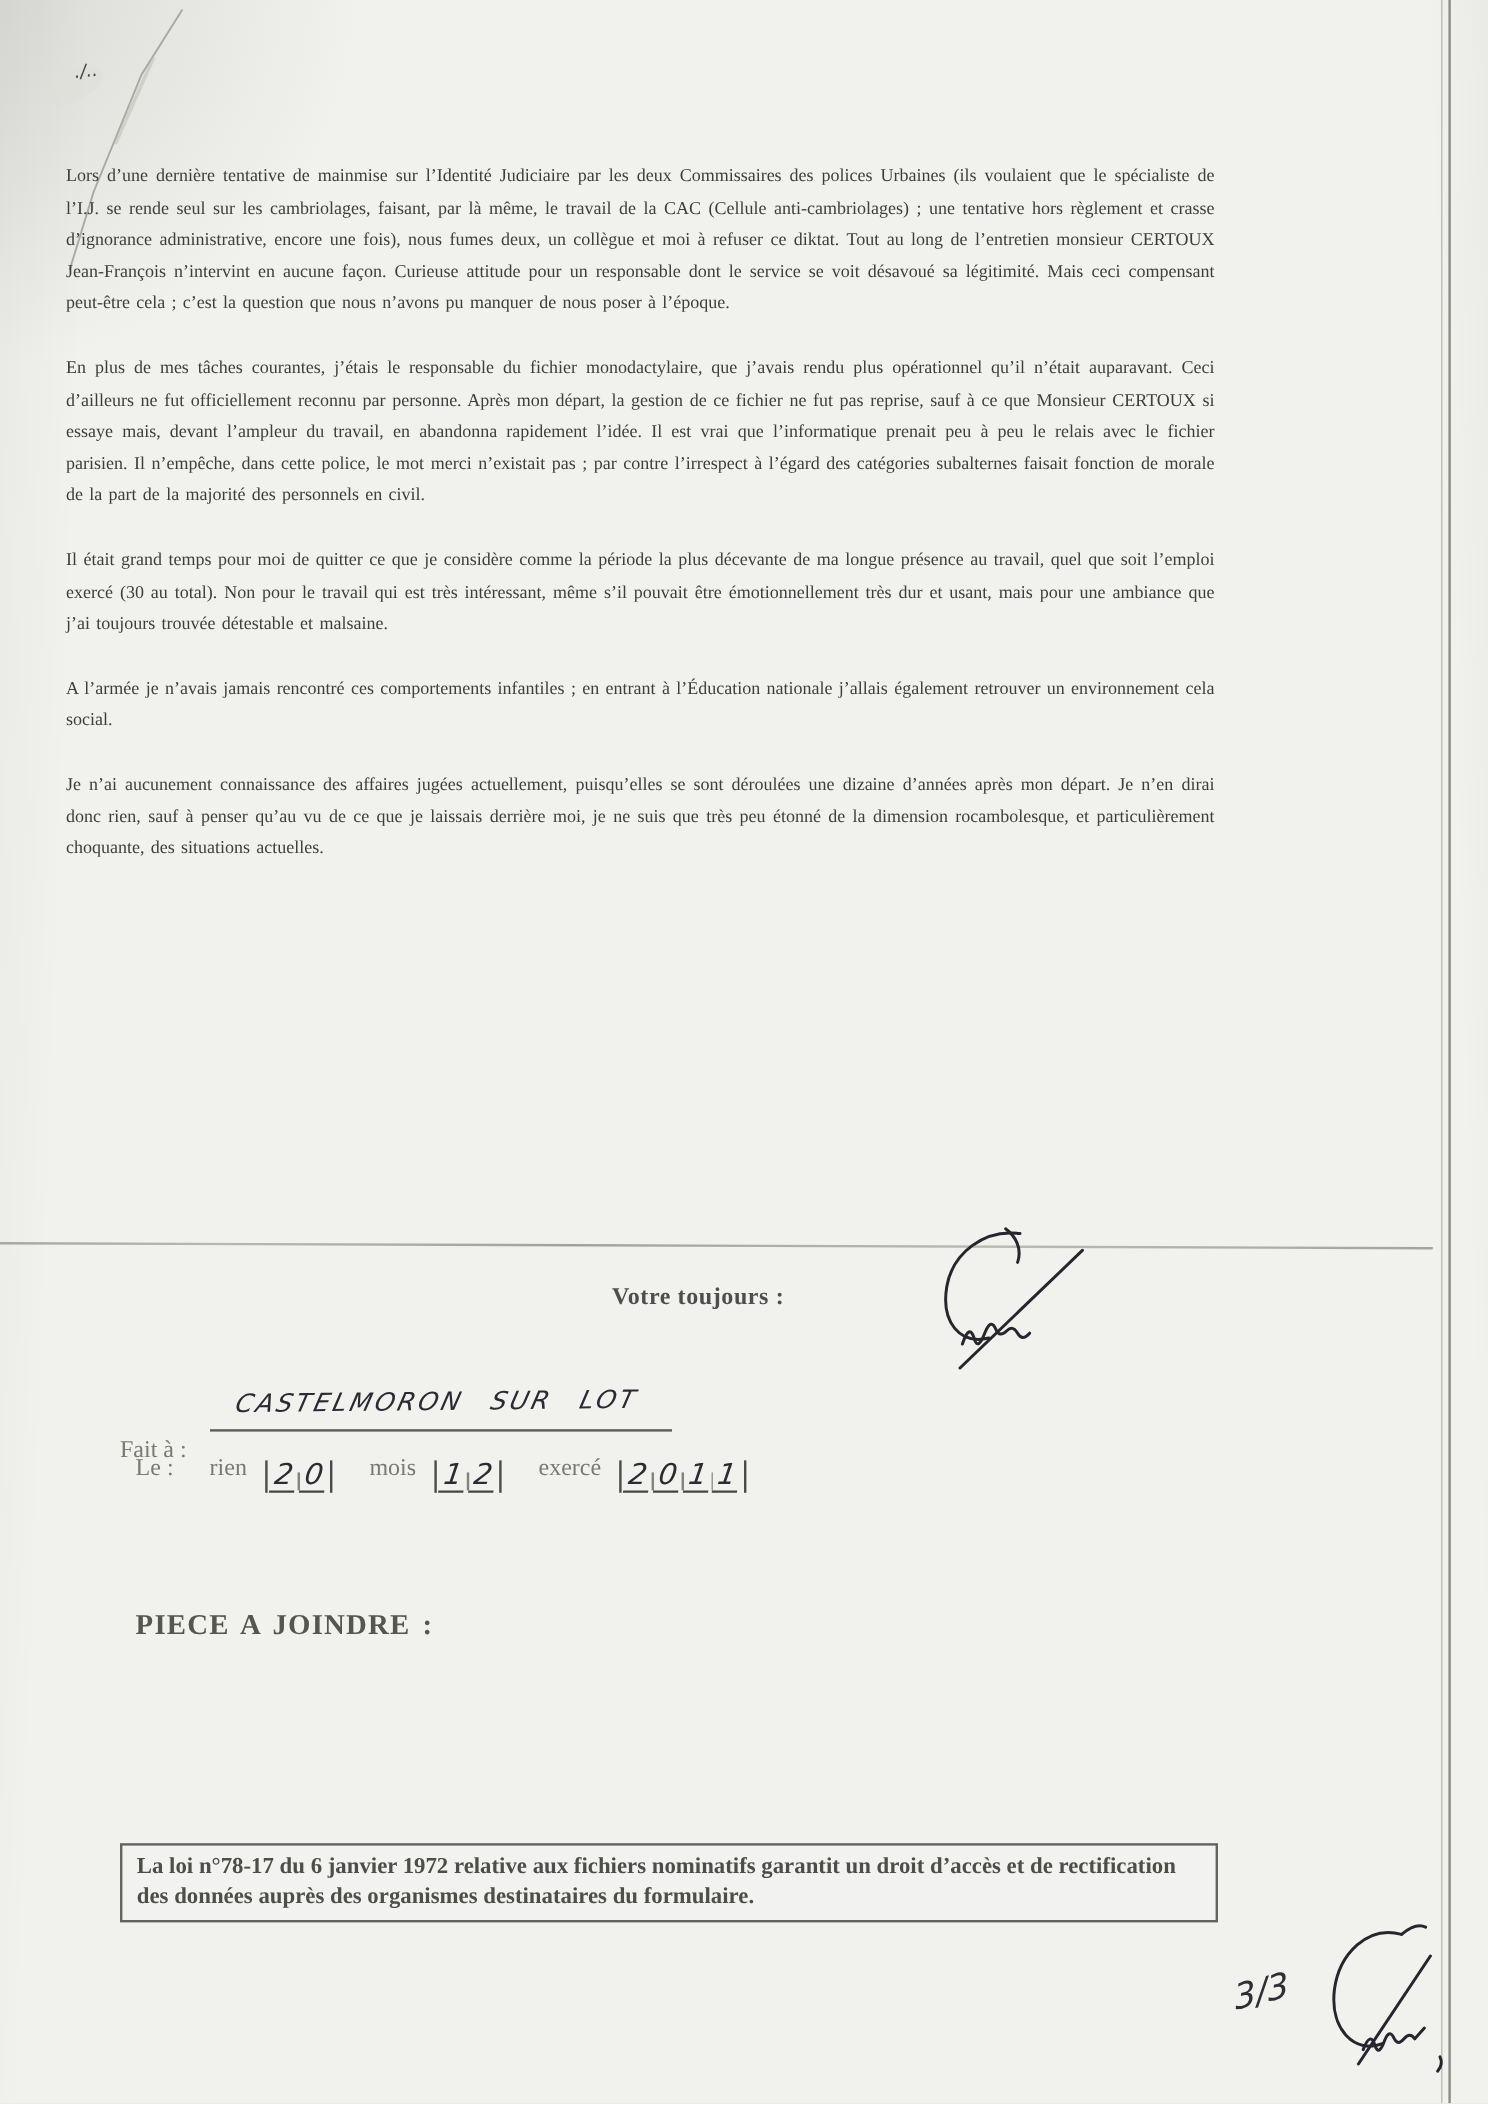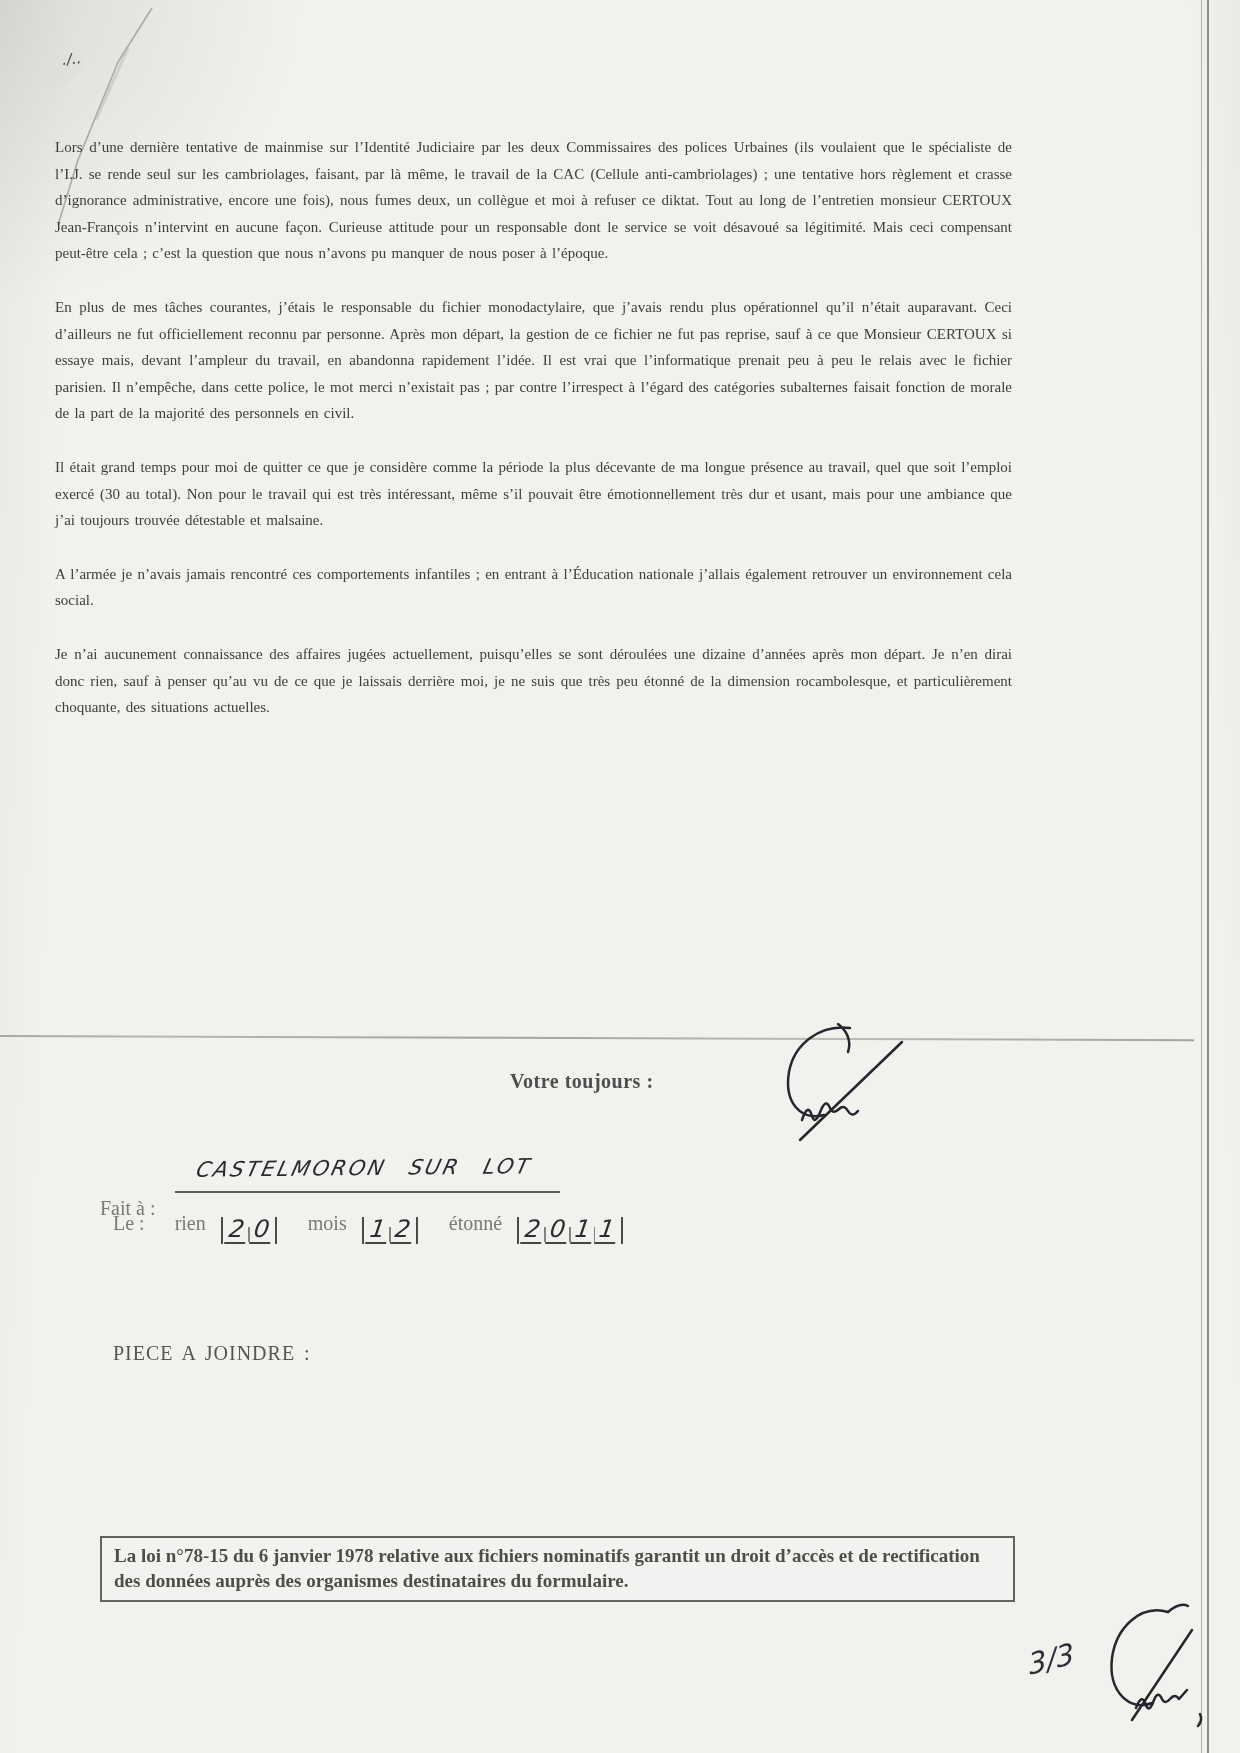--- a/index.html
+++ b/index.html
@@ -62,21 +62,21 @@
   .cell-bar { width:2px; height:27px; background:#4b4b47; margin:0 3px; }
   .dchar {
     font-family:"DejaVu Sans", sans-serif; font-style:italic;
     font-size:24px; line-height:26px; color:#2b2b33;
     border-bottom:2px solid #454541; padding:0 3px; transform:skewX(-8deg);
   }
   .dsep { width:1.5px; height:15px; background:#83837d; align-self:flex-end; margin:0 1px 2px 1px; }
   
   .piece-title {
     position:absolute; left:113px; top:1342px;
-    font-weight:normal; font-size:20px; color:#565650; letter-spacing:1px; word-spacing:3px;
+    font-weight:bold; font-size:24px; color:#565650; letter-spacing:1px; word-spacing:3px;
   }
   .piece-item {
     position:absolute; left:100px; top:1402px; width:905px;
     font-size:20px; line-height:27px; color:#70706a;
   }
   
   .legal-box {
     position:absolute; left:100px; top:1536px; width:915px;
     border:2px solid #64645e; padding:5px 12px 7px 12px;
     background:rgba(255,255,255,.12);
@@ -142,40 +142,40 @@
     <span class="lbl ml44">mois</span>
     <span class="cell-group">
       <span class="cell-bar"></span>
         <span style="display:inline-flex;align-items:flex-end;">
           <span class="dchar">1</span>
           <span class="dsep"></span>
           <span class="dchar">2</span>
         </span>
         <span class="cell-bar"></span>
     </span>
-    <span class="lbl ml44">étonné</span>
+    <span class="lbl ml44">exercé</span>
     <span class="cell-group">
       <span class="cell-bar"></span>
         <span style="display:inline-flex;align-items:flex-end;">
           <span class="dchar">2</span>
           <span class="dsep"></span>
           <span class="dchar">0</span>
           <span class="dsep"></span>
           <span class="dchar">1</span>
           <span class="dsep"></span>
           <span class="dchar">1</span>
         </span>
         <span class="cell-bar"></span>
     </span>
   </div>
 
   <span class="piece-title">PIECE A JOINDRE :</span>
 
   <div class="legal-box">
-    <p>La loi n°78-15 du 6 janvier 1978 relative aux fichiers nominatifs garantit un droit d’accès et de rectification des données auprès des organismes destinataires du formulaire.</p>
+    <p>La loi n°78-17 du 6 janvier 1972 relative aux fichiers nominatifs garantit un droit d’accès et de rectification des données auprès des organismes destinataires du formulaire.</p>
   </div>
 
   <span class="page-num">3/3</span>
   <svg class="sig-svg" style="left:1072px; top:1596px;" width="140" height="140" viewBox="0 0 140 140">
     <path d="M 96,16 C 68,8 44,32 40,62 C 36,96 58,116 80,107"></path>
     <path d="M 120,34 L 60,124"></path>
     <path d="M 96,16 q 12,-10 20,-6"></path>
     <path d="M 64,112 q 6,-16 10,-3 q 3,9 8,-5 q 4,-10 8,-1 q 3,6 8,0 q 5,-6 9,0 l 8,-9"></path>
     <path d="M 128,118 q 3,6 -2,12"></path>
   </svg>

